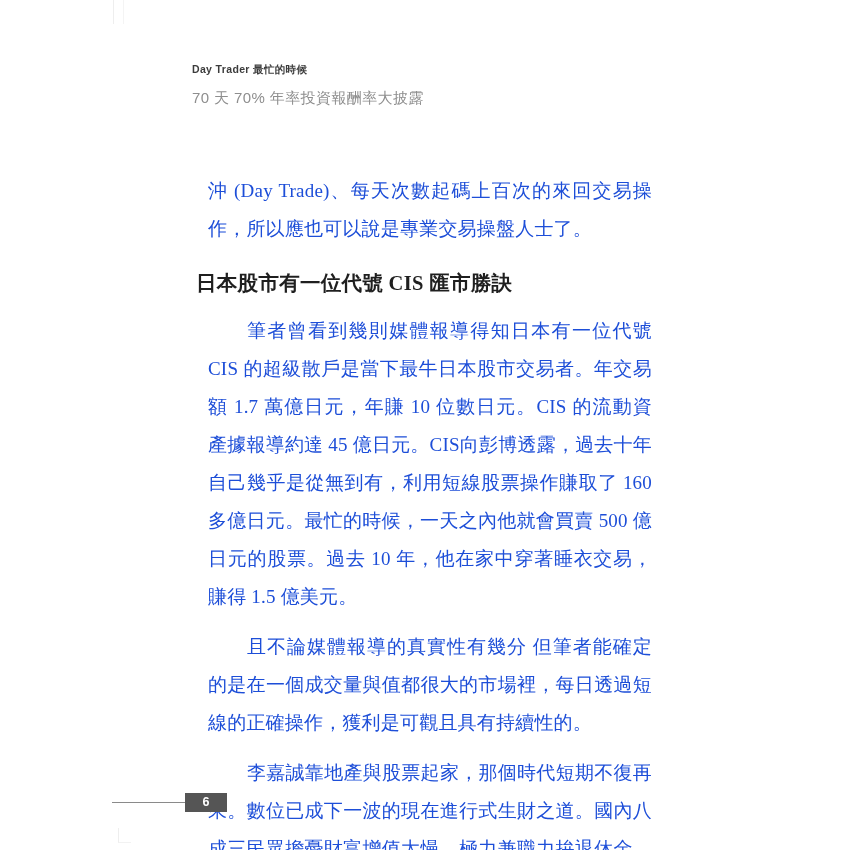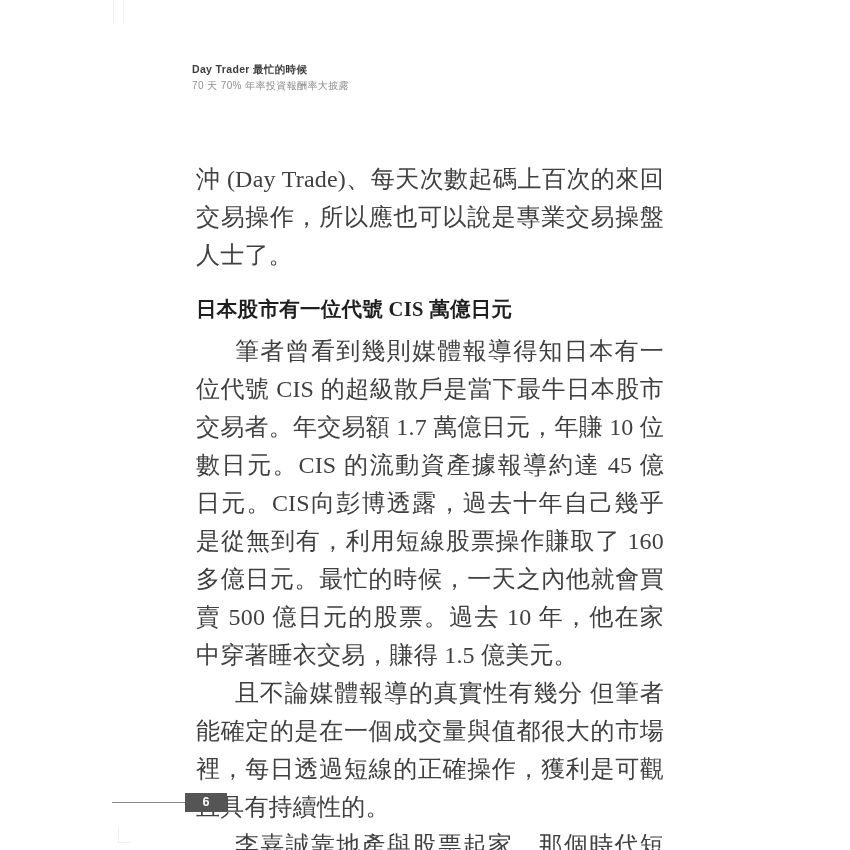--- a/index.html
+++ b/index.html
@@ -58,45 +58,45 @@
     font-family: "Liberation Sans", "DejaVu Sans", sans-serif;
     font-size: 10.5px;
     font-weight: 700;
     color: #3c3c3c;
     letter-spacing: 0.35px;
     line-height: 14px;
     white-space: nowrap;
   }
   #running-head .rh-sub {
     font-family: "Liberation Sans", "DejaVu Sans", sans-serif;
-    font-size: 10px;
+    font-size: 15px;
     font-weight: 400;
     color: #8e8e8e;
     letter-spacing: 0.4px;
     line-height: 14px;
-    margin-top: 3px;
+    margin-top: 15px;
     white-space: nowrap;
   }
 
   
   #text-body {
     position: absolute;
     left: 196px;
     top: 160px;
     width: 468px;
   }
 
   .para {
-    font-size: 24px;
+    font-size: 19px;
     line-height: 38px;
-    color: #404040;
+    color: #1d4ed8;
     text-align: justify;
     text-justify: inter-character;
     letter-spacing: 0.2px;
-    margin: 0;
+    margin: 12px;
   }
   .para.indent {
     text-indent: 39px;
   }
 
   
   #section-heading {
     font-size: 20.5px;
     font-weight: 700;
     line-height: 34px;
@@ -155,21 +155,21 @@
 
   <div id="running-head">
     <div class="rh-title">Day Trader 最忙的時候</div>
     <div class="rh-sub">70 天 70% 年率投資報酬率大披露</div>
   </div>
 
   <div id="text-body">
 
     <p class="para">沖 (Day Trade)、每天次數起碼上百次的來回交易操作，所以應也可以說是專業交易操盤人士了。</p>
 
-    <h2 id="section-heading">日本股市有一位代號 CIS 萬億日元</h2>
+    <h2 id="section-heading">日本股市有一位代號 CIS 匯市勝訣</h2>
 
     <p class="para indent">筆者曾看到幾則媒體報導得知日本有一位代號 CIS 的超級散戶是當下最牛日本股市交易者。年交易額 1.7 萬億日元，年賺 10 位數日元。CIS 的流動資產據報導約達 45 億日元。CIS向彭博透露，過去十年自己幾乎是從無到有，利用短線股票操作賺取了 160 多億日元。最忙的時候，一天之內他就會買賣 500 億日元的股票。過去 10 年，他在家中穿著睡衣交易，賺得 1.5 億美元。</p>
 
     <p class="para indent">且不論媒體報導的真實性有幾分 但筆者能確定的是在一個成交量與值都很大的市場裡，每日透過短線的正確操作，獲利是可觀且具有持續性的。</p>
 
     <p class="para indent">李嘉誠靠地產與股票起家，那個時代短期不復再來。數位已成下一波的現在進行式生財之道。國內八成三民眾擔憂財富增值太慢，極力兼職力拚退休金。這是全世界當下普遍的問題，固定薪資或加班打工的累積成效大致說來是難如人意。</p>
 
   </div>
 
   <div id="folio">

